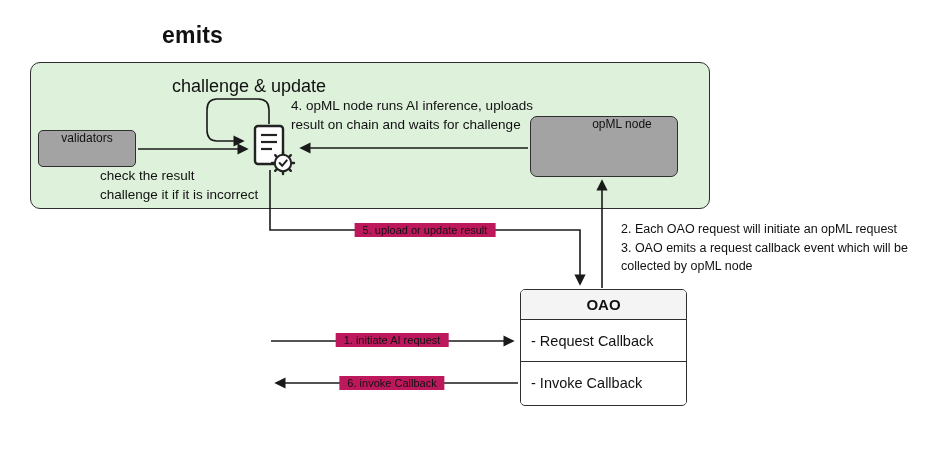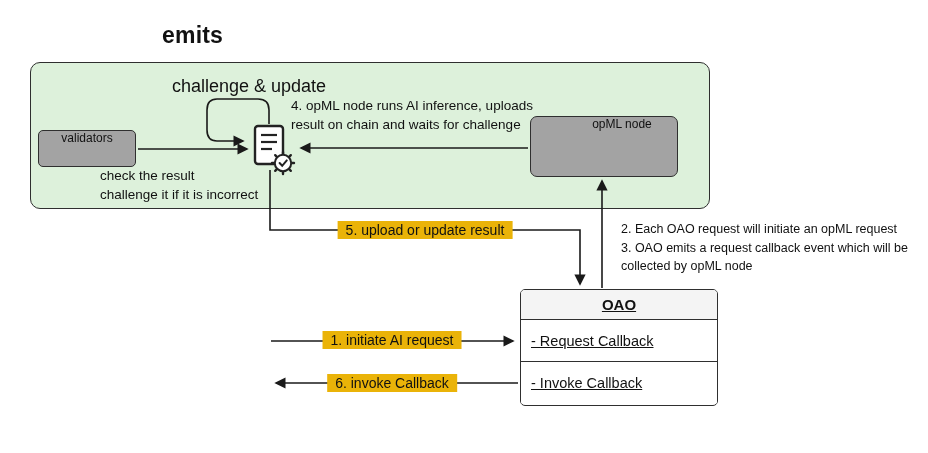--- a/index.html
+++ b/index.html
@@ -25,31 +25,31 @@
   #challenge-update-label { left:172px; top:76px; font-size:18px; }
   #note4 { left:291px; top:96px; width:250px; }
   #check-note { left:100px; top:166px; width:200px; }
   #side-notes { left:621px; top:220px; width:300px; font-size:12.5px; line-height:18.5px; }
 
   .uml-box { border:1.6px solid #2f2f2f; background:#ffffff; border-radius:5px; overflow:hidden; }
   .uml-header { background:#f4f4f4; border-bottom:1.6px solid #2f2f2f; font-weight:700; font-size:15px;
                 display:flex; align-items:center; justify-content:center; }
   .uml-row { font-size:14.5px; padding-left:10px; display:flex; align-items:center; background:#fff; }
 
-  #oao-box { left:520px; top:289px; width:198px; height:117px;text-decoration:underline; }
+  #oao-box { left:520px; top:289px; width:167px; height:117px; }
   #oao-box .uml-header { height:30px; }
   #oao-box .uml-row { height:42px; }
   #oao-box .uml-row.divided { border-bottom:1.4px solid #2f2f2f; }
 
   #user-contract-box { left:103px; top:316px; width:166px; height:89px; }
   #user-contract-box .uml-header { height:33px; }
   #user-contract-box .uml-row { height:54px; }
 
-  .flow-label { position:absolute; transform:translate(-50%,-50%); background:#eab308;
-                padding:1px 8px; font-size:14px; white-space:nowrap; z-index:2; }
+  .flow-label { position:absolute; transform:translate(-50%,-50%); background:#be185d;
+                padding:1px 8px; font-size:11px; white-space:nowrap; z-index:2; }
 
   #doc-icon { left:252px; top:124px; width:46px; height:52px; }
 </style>
 </head>
 <body>
 
 <div class="canvas">
 
   <div class="abs z2 diagram-title">emits</div>
 

